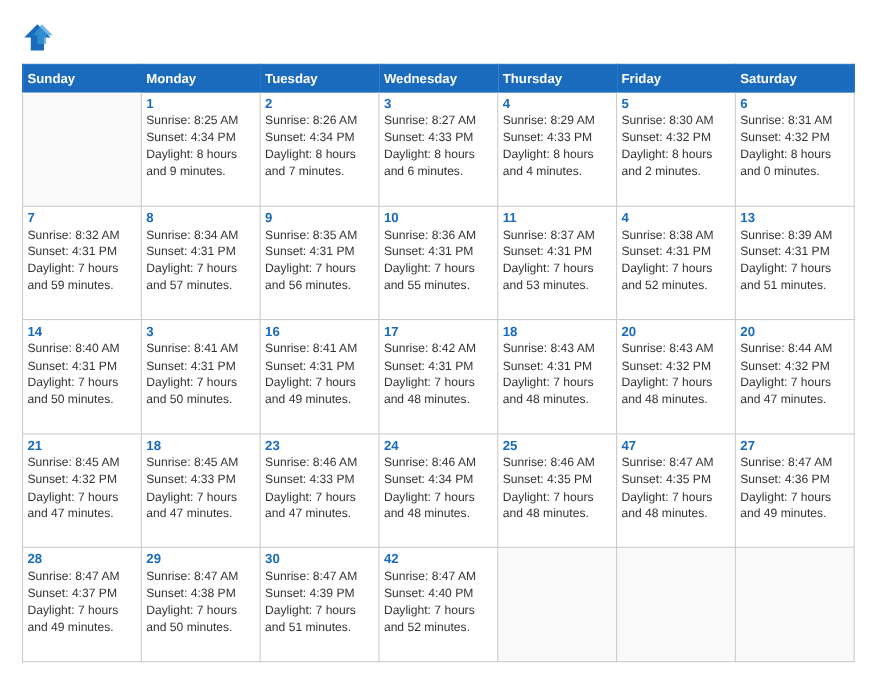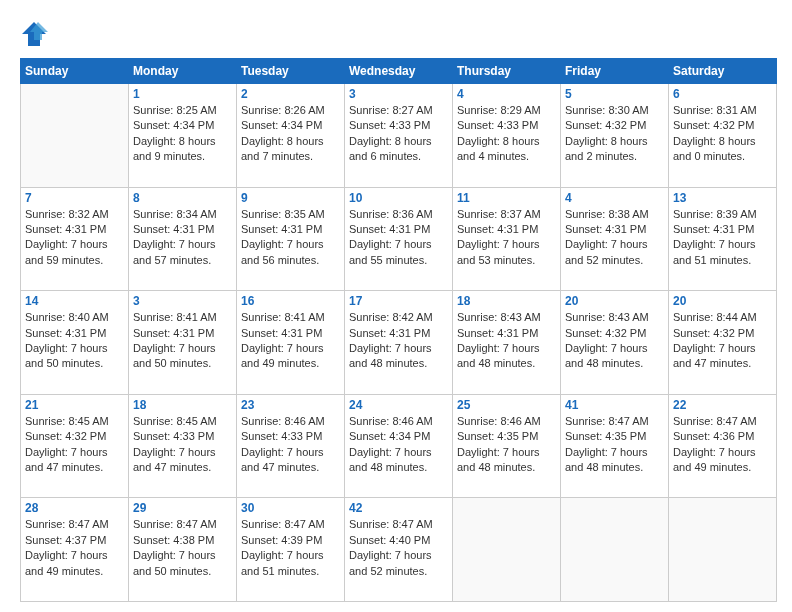--- a/index.html
+++ b/index.html
@@ -240,25 +240,25 @@
           </td>
           <td>
             <span class="day-num">24</span>
             <div class="day-info">Sunrise: 8:46 AM<br>Sunset: 4:34 PM<br>Daylight: 7 hours<br>and 48 minutes.</div>
           </td>
           <td>
             <span class="day-num">25</span>
             <div class="day-info">Sunrise: 8:46 AM<br>Sunset: 4:35 PM<br>Daylight: 7 hours<br>and 48 minutes.</div>
           </td>
           <td>
-            <span class="day-num">41</span>
+            <span class="day-num">47</span>
             <div class="day-info">Sunrise: 8:47 AM<br>Sunset: 4:35 PM<br>Daylight: 7 hours<br>and 48 minutes.</div>
           </td>
           <td>
-            <span class="day-num">22</span>
+            <span class="day-num">27</span>
             <div class="day-info">Sunrise: 8:47 AM<br>Sunset: 4:36 PM<br>Daylight: 7 hours<br>and 49 minutes.</div>
           </td>
         </tr>
         <tr class="week-row">
           <td>
             <span class="day-num">28</span>
             <div class="day-info">Sunrise: 8:47 AM<br>Sunset: 4:37 PM<br>Daylight: 7 hours<br>and 49 minutes.</div>
           </td>
           <td>
             <span class="day-num">29</span>

